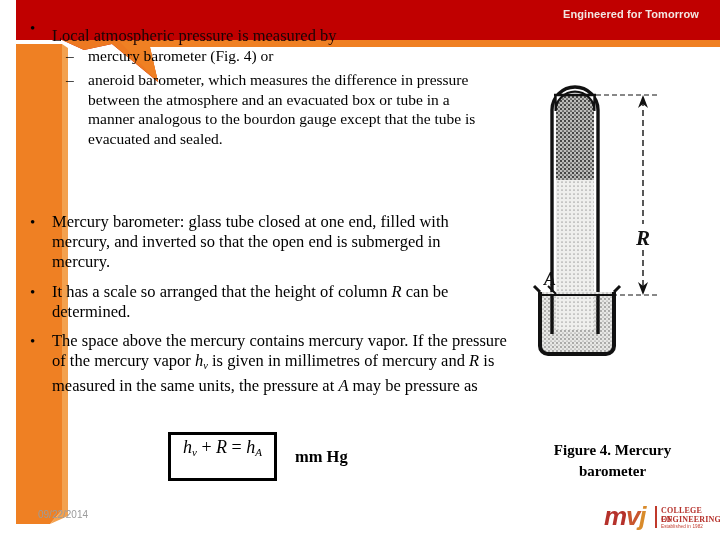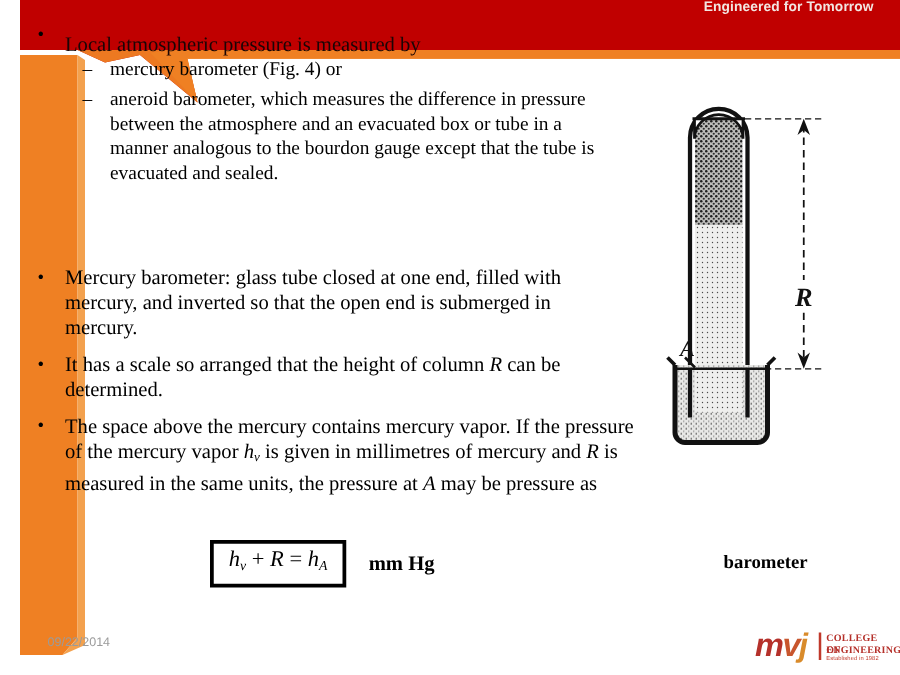--- a/index.html
+++ b/index.html
@@ -10,21 +10,21 @@
     position:relative;
   }
   #slide{position:absolute;inset:0;background:#ffffff;}
 
   
   .banner-svg{position:absolute;left:0;top:0;width:720px;height:120px;}
   .sidebar-svg{position:absolute;left:0;top:0;width:90px;height:540px;}
 
   
   .tagline{
-    position:absolute;left:563px;top:0;
+    position:absolute;left:563px;top:8px;
     font-family:"Liberation Sans", sans-serif;
     font-size:11px;font-weight:600;color:#f2e6e2;
     letter-spacing:0.1px;white-space:nowrap;
   }
 
   
   .lvl1{
     position:absolute;display:flex;
     font-size:16.5px;color:#000000;line-height:20px;
   }
@@ -42,21 +42,21 @@
   .b2{left:30px;top:212px;width:450px;}
   .b3{left:30px;top:282px;width:470px;}
   .b4{left:30px;top:331px;width:480px;}
 
   em.mv{font-style:italic;font-family:"Liberation Serif", serif;}
   .sub{font-size:10.5px;font-style:italic;vertical-align:-0.28em;}
 
   
   .eqwrap{position:absolute;left:168px;top:432px;display:flex;align-items:center;}
   .eqbox{
-    border:3px solid #000;padding:1px 12px 3px 12px;background:#fff;
+    border:3px solid #000;padding:1px 12px 15px 12px;background:#fff;
     font-size:18px;line-height:22px;white-space:nowrap;
   }
   .eqbox .sub{font-size:11px;}
   .units{margin-left:18px;font-size:16.5px;font-weight:bold;}
 
   
   .figure{position:absolute;left:512px;top:48px;width:200px;height:380px;}
   .figcap{
     position:absolute;left:505px;top:440px;width:215px;
     text-align:center;font-size:15px;font-weight:bold;line-height:21px;
@@ -203,20 +203,21 @@
 
     <line x1="131" y1="52" x2="131" y2="242" stroke="#111" stroke-width="1.4" stroke-dasharray="6,4"></line>
     <path d="M131,47 L126,60 L131,56 L136,60 Z" fill="#111"></path>
     <path d="M131,247 L126,234 L131,238 L136,234 Z" fill="#111"></path>
 
     <rect x="118" y="176" width="26" height="26" fill="#ffffff"></rect>
     <text x="131" y="197" font-family="Liberation Serif, serif" font-size="21" font-style="italic" font-weight="bold" fill="#111" text-anchor="middle">R</text>
   </svg>
 
   <div class="figcap">
+    <div>Figure 4.  Mercury</div>
     <div>barometer</div>
   </div>
 
   <div class="datestamp">09/22/2014</div>
 
   <div class="logo">
     <div class="mvj"><span class="m">m</span><span class="v">v</span><span class="j">j</span></div>
     <div class="bar"></div>
     <div class="l1">COLLEGE OF</div>
     <div class="l2">ENGINEERING</div>

